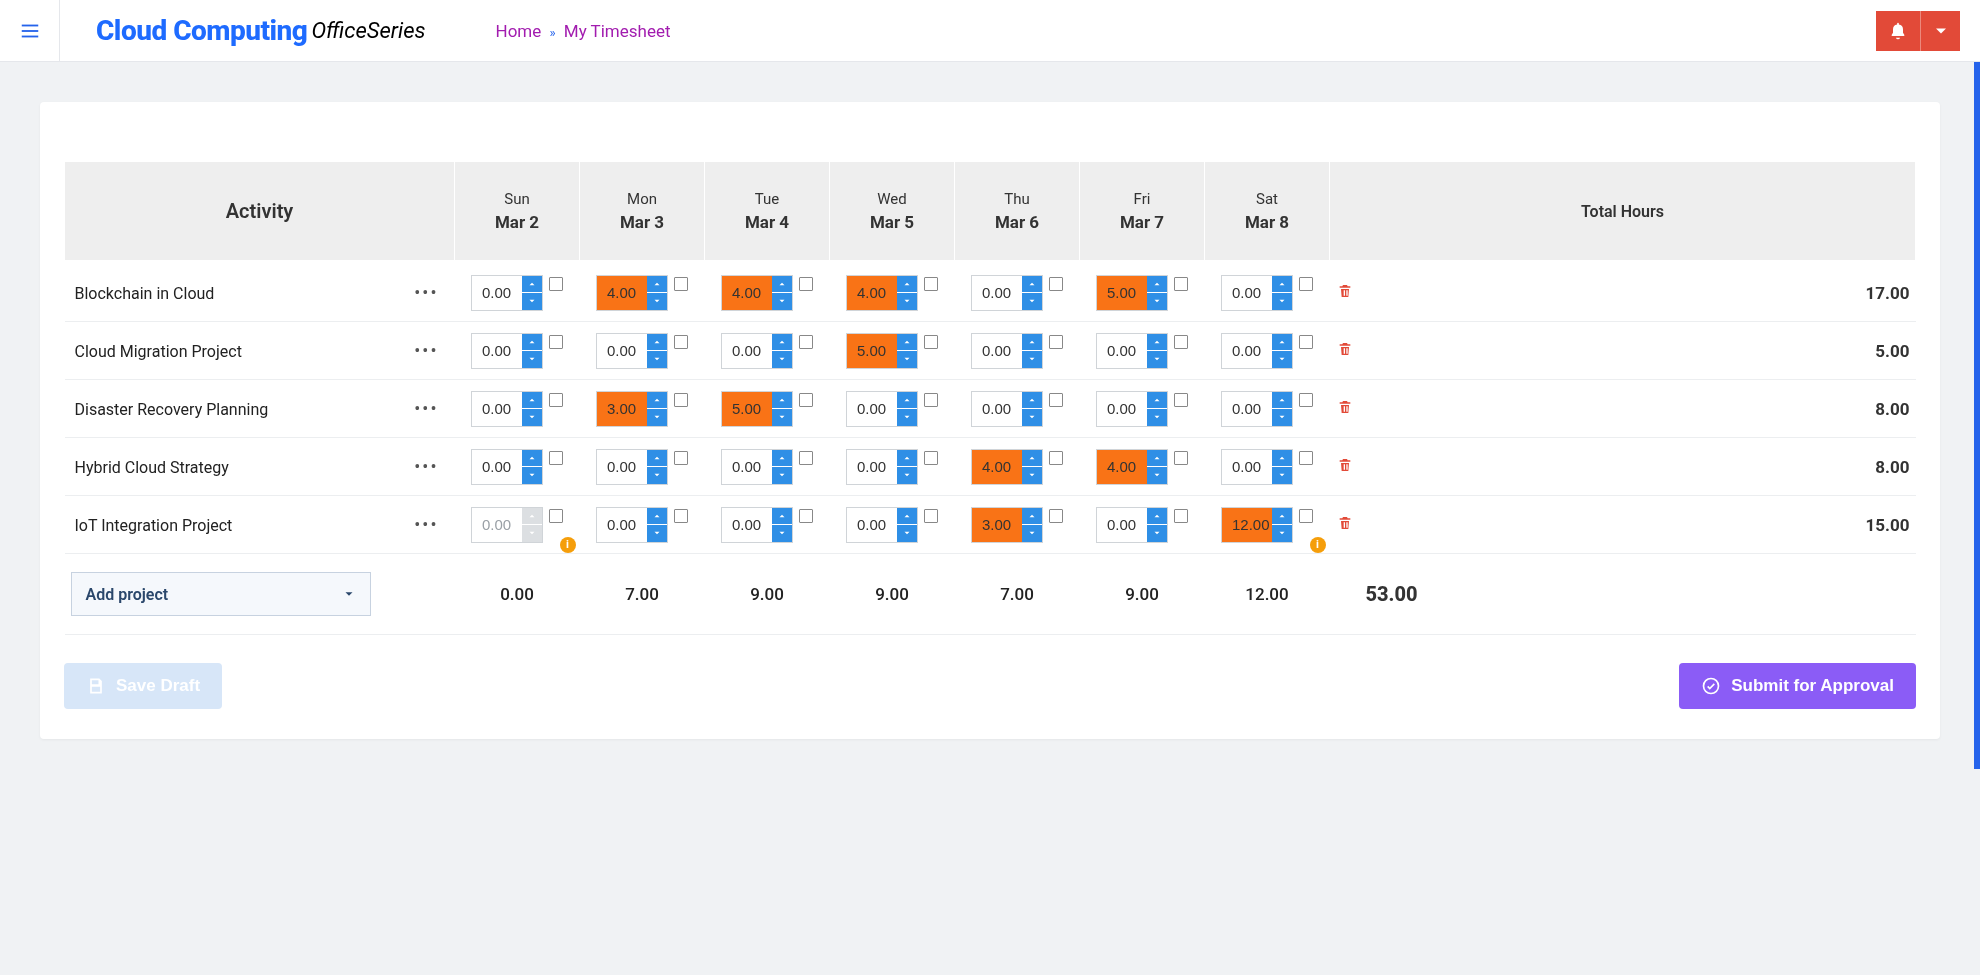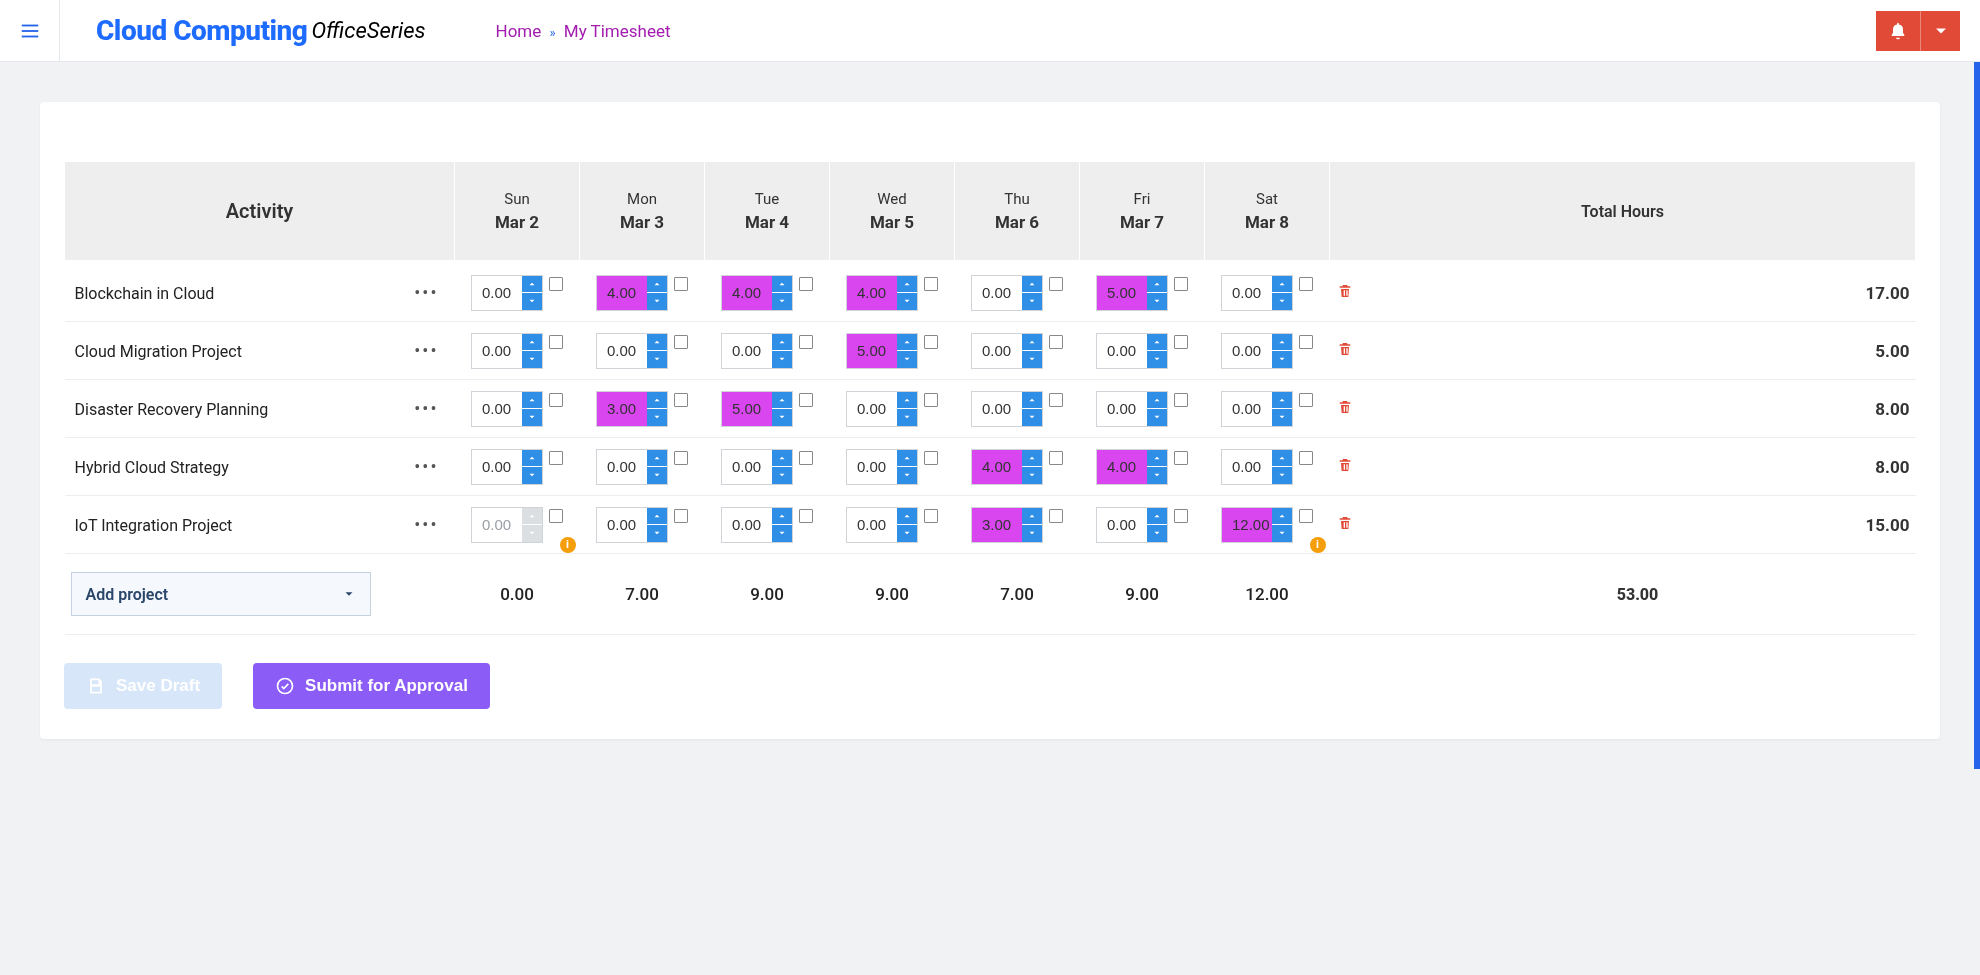--- a/index.html
+++ b/index.html
@@ -74,21 +74,21 @@
   td.activity-cell .dots { color:#555; letter-spacing:2px; cursor:pointer; font-size:18px; padding:0 6px; }
 
   
   .hourcell {
     display:flex; align-items:flex-start; gap:6px; justify-content:center;
     position:relative;
   }
   .spinner {
     display:flex; border:1px solid #d0d4d8; height:36px;
   }
-  .spinner.filled { background:#d946ef;justify-content:center; }
+  .spinner.filled { background:#f97316;justify-content:center; }
   .spinner input {
     width:50px; border:none; background:transparent; text-align:left;
     padding:0 0 0 10px; font-size:15px; color:#333; outline:none;
   }
   .spinner.filled input { color:#333; }
   .spin-btns { display:flex; flex-direction:column; width:20px; }
   .spin-btns button {
     flex:1; border:none; background:#2f8fe6; cursor:pointer;
     display:flex; align-items:center; justify-content:center;
   }
@@ -120,24 +120,24 @@
   
   tr.footer td { padding:18px 6px; border-bottom:none; }
   .add-project {
     display:flex; align-items:center; justify-content:space-between;
     border:1px solid #c7d2e0; background:#f5f8fc; height:44px;
     padding:0 14px; width:300px; cursor:pointer; color:#2a476b; font-weight:600;
     font-size:16px;
   }
   .add-project svg { width:14px; height:14px; fill:#2a476b; }
   .daytotal { text-align:center; font-size:17px; font-weight:500; color:#222; }
-  .grandtotal { text-align:center; font-size:16px; font-weight:800; padding-right:6px; }
+  .grandtotal { text-align:left; font-size:20px; font-weight:800; padding-right:6px; }
 
   
-  .actions { display:flex; justify-content:flex-start; gap:31px; margin-top:28px; }
+  .actions { display:flex; justify-content:space-between; gap:31px; margin-top:28px; }
   .btn {
     height:46px; padding:0 22px; border:none; border-radius:4px;
     display:flex; align-items:center; gap:10px; font-size:17px; font-weight:700;
     cursor:pointer;
   }
   .btn svg { width:20px; height:20px; }
   .btn-draft { background:#d7e6f8; color:#fff; }
   .btn-draft svg { fill:#fff; }
   .btn-submit { background:#8b5cf6; color:#fff; }
   .btn-submit svg { stroke:#fff; fill:none; stroke-width:2; }

